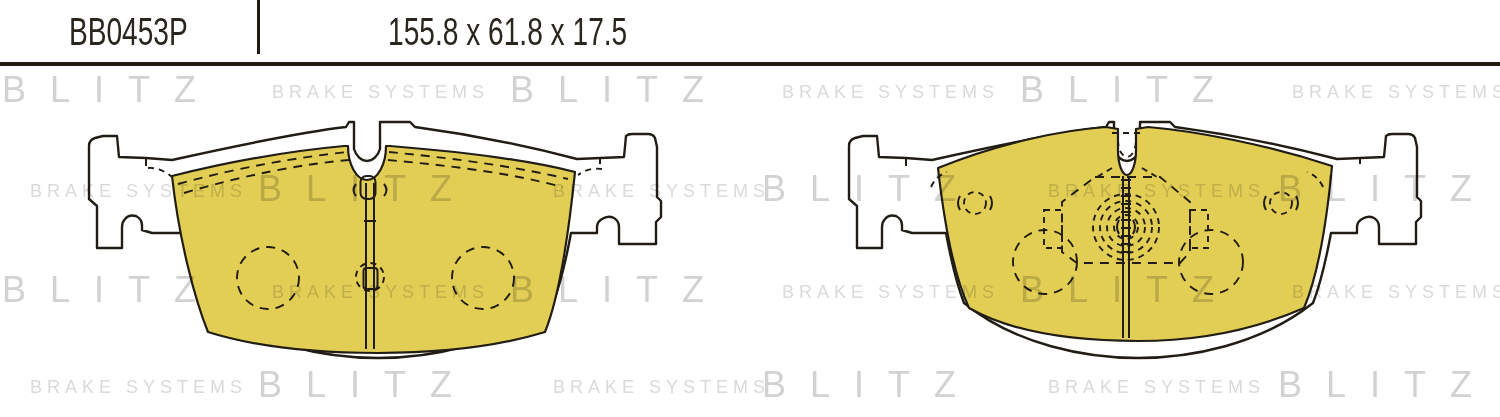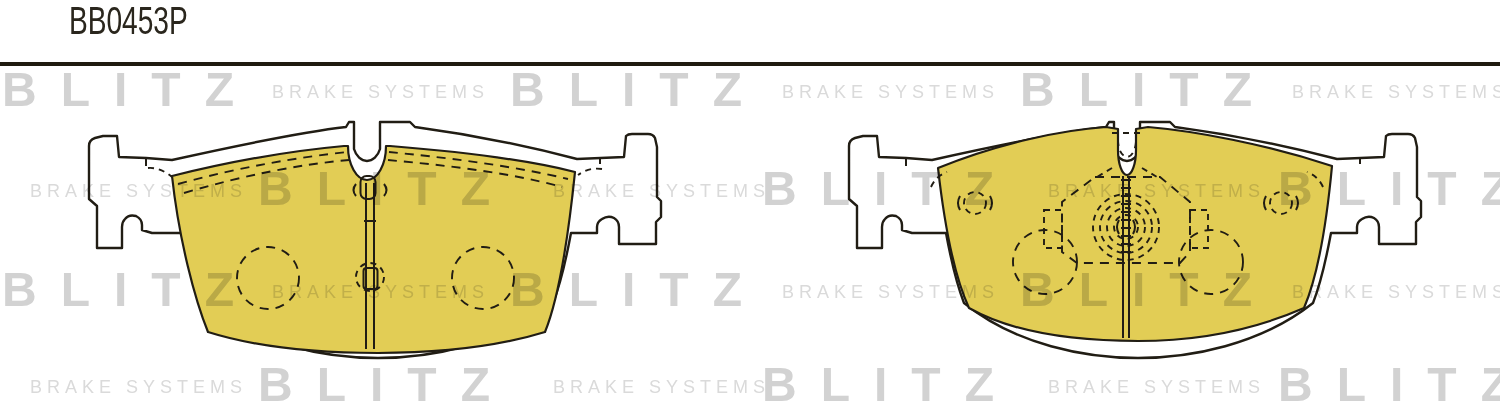--- a/index.html
+++ b/index.html
@@ -2,50 +2,53 @@
 <html style="--pad_yellow: #e2cd55; --line: #211d14; --border: #1f1b10; --header_text: #2a261d; --watermark_blitz: #d2d2d2; --watermark_tagline: #dadada; --background: #ffffff;"><head>
 <meta charset="utf-8">
 <style>
   html,body{margin:0;padding:0;background:#fff}
   .stage{position:relative;width:1500px;height:417px;overflow:hidden;
          background:#fff;font-family:"Liberation Sans",sans-serif}
 
   
   .hdr{position:absolute;left:0;top:0;width:1500px;height:62px;
        border-bottom:4px solid var(--border);display:flex}
-  .hdr .cell{display:flex;align-items:flex-start;justify-content:center;height:54px}
+  .hdr .cell{display:flex;align-items:flex-end;justify-content:center;height:54px}
   .hdr .c1{width:257px}
   .hdr .c2{width:495px;border-left:3px solid var(--border)}
   .hdr .c3{width:745px;border-left:3px solid var(--border)}
   .hdr .txt{display:inline-block;transform:scaleX(.74);transform-origin:center;
             font-size:38px;font-weight:400;color:var(--header_text);
             letter-spacing:0;white-space:nowrap}
 
   
   .wm-layer{position:absolute;inset:0;mix-blend-mode:multiply;pointer-events:none;z-index:3}
   .wm{position:absolute;white-space:nowrap;transform:translateY(-50%);line-height:1}
-  .wm.blitz{font-weight:bold;font-size:48px;letter-spacing:24px;color:var(--watermark_blitz)}
+  .wm.blitz{font-weight:normal;font-size:36px;letter-spacing:24px;color:var(--watermark_blitz)}
   .wm.tag{font-weight:400;font-size:18px;letter-spacing:5px;color:var(--watermark_tagline)}
 
   
   .draw{position:absolute;left:0;top:0;z-index:2}
   .outline{fill:#fff;stroke:var(--line);stroke-width:2.4;stroke-linejoin:round}
   .pad{fill:var(--pad_yellow);stroke:var(--line);stroke-width:2.2;stroke-linejoin:round}
   .sol{fill:none;stroke:var(--line);stroke-width:2}
   .dsh{fill:none;stroke:var(--line);stroke-width:1.9;stroke-dasharray:9 7}
   .dsh2{fill:none;stroke:var(--line);stroke-width:1.9;stroke-dasharray:6 5}
 </style>
 </head>
 <body>
 
 <div class="stage">
 
   <div class="hdr">
     <div class="cell c1">
       <span class="txt">BB0453P</span>
+    </div>
+    <div class="cell c2">
+      <span class="txt">155.8 x 61.8 x 17.5</span>
     </div>
   </div>
 
   <svg class="draw" width="1500" height="417" viewBox="0 0 1500 417">
     <defs>
       <g id="plate">
         <path class="outline" d="M103,136 L117,136 L119,157 L146,158 L172,160
           C235,146 302,132 346,127 L349,122 L354,122 L354,149
           A14,19 0 0 0 380,149 L380,122 L410,122 L415,127
           C475,135 535,148 577,159 L624,157 L626,136

